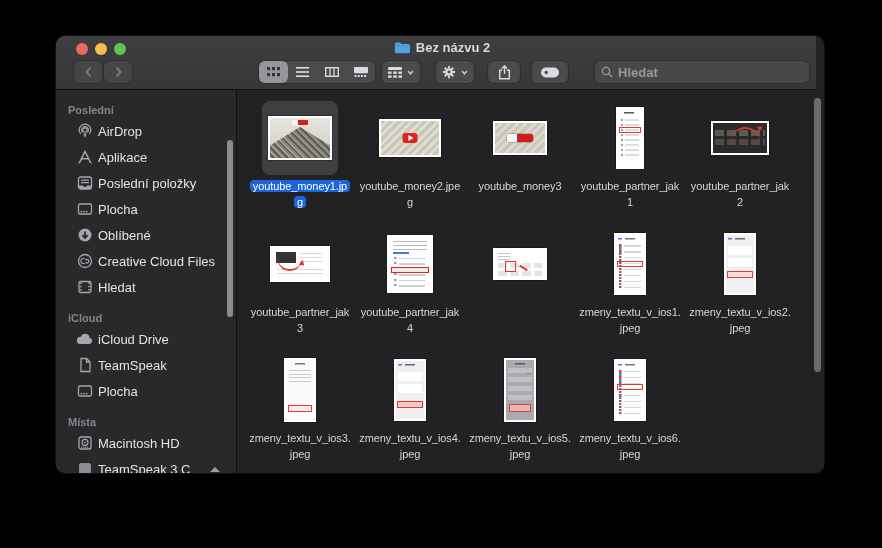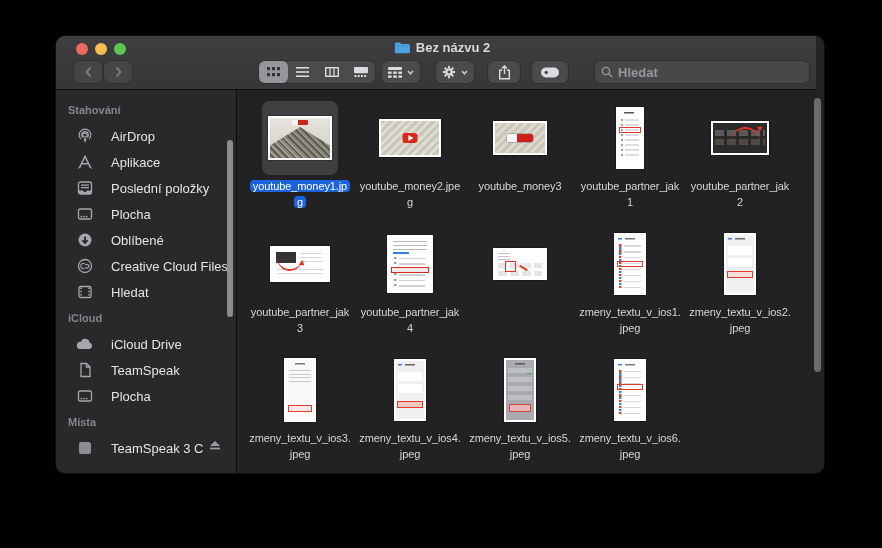--- a/index.html
+++ b/index.html
@@ -26,21 +26,21 @@
   .seg .s.sel{background:#95959a;}
   .chev{margin-left:5px;}
   .search{position:absolute;left:527px;right:7px;top:0;height:22px;background:#48484a;border-radius:6px;
     display:flex;align-items:center;padding:0 6px;box-shadow:0 0 0 .5px rgba(0,0,0,.35);}
   .search .ph{color:#98989d;font-size:13px;margin-left:5px;font-weight:bold;}
   
   .sidebar{position:absolute;left:0;top:54px;bottom:0;width:181px;background:#29292b;border-right:1px solid #0d0d0e;
     padding-top:12px;box-sizing:border-box;overflow:hidden;}
   .shead{height:16px;line-height:16px;padding-left:12px;color:#85858b;font-size:11px;font-weight:700;}
   .sgap{height:10px;}
-  .side-item{height:26px;display:flex;align-items:flex-end;padding-left:20px;color:#e4e4e6;font-size:13px;gap:18px;position:relative;}
+  .side-item{height:26px;display:flex;align-items:center;padding-left:20px;color:#e4e4e6;font-size:13px;gap:5px;position:relative;}
   .sicon{width:17px;height:17px;display:flex;align-items:center;justify-content:center;flex:none;}
   .eject{position:absolute;right:16px;top:8px;}
   .side-scroll{position:absolute;right:3px;top:50px;width:6px;height:177px;border-radius:3px;background:#8c8c90;}
   
   .content{position:absolute;left:182px;top:54px;right:0;bottom:0;background:#222224;overflow:hidden;}
   .grid{position:absolute;left:10px;top:11px;display:grid;grid-template-columns:repeat(5,110px);grid-auto-rows:126px;}
   .tile{width:104px;display:flex;flex-direction:column;align-items:center;}
   .ibox{width:76px;height:74px;border-radius:8px;display:flex;align-items:center;justify-content:center;}
   .tile[data-selected="true"] .ibox{background:#3f3f42;}
   .label{margin-top:3px;max-width:102px;text-align:center;font-size:11px;line-height:16px;color:#d6d6d8;
@@ -303,21 +303,21 @@
               <circle cx="5" cy="5" r="3.6" fill="none" stroke="#98989d" stroke-width="1.4"></circle>
               <line x1="7.8" y1="7.8" x2="11" y2="11" stroke="#98989d" stroke-width="1.4"></line>
             </svg>
           </span>
         <span class="ph">Hledat</span>
       </div>
     </div>
   </div>
 
   <div class="sidebar">
-    <div class="shead">Stahování</div>
+    <div class="shead">Poslední</div>
 
     <div class="side-item">
       <span class="sicon">
         <svg width="16" height="16" viewBox="0 0 16 16">
             <g fill="none" stroke="#a6a6ac" stroke-width="1.2">
               <circle cx="8" cy="7" r="2.2"></circle>
               <path d="M3.9 11.1a5.8 5.8 0 1 1 8.2 0"></path>
               <path d="M5.6 9.4a3.4 3.4 0 1 1 4.8 0"></path>
             </g>
             <path d="M6.3 10.5h3.4L8 15z" fill="#a6a6ac"></path>
@@ -430,20 +430,36 @@
               <circle cx="9.5" cy="10.6" r=".9"></circle>
             </g>
           </svg>
         </span>
       <span>Plocha</span>
     </div>
 
     <div class="sgap"></div>
     <div class="shead">Místa</div>
 
+    <div class="side-item">
+      <span class="sicon">
+        <svg width="16" height="16" viewBox="0 0 16 16">
+            <rect x="2" y="2" width="12" height="12" rx="2" fill="none" stroke="#a6a6ac" stroke-width="1.3"></rect>
+            <circle cx="8" cy="7.4" r="3" fill="none" stroke="#a6a6ac" stroke-width="1.1"></circle>
+            <circle cx="8" cy="7.4" r=".8" fill="#a6a6ac"></circle>
+            <g fill="#a6a6ac">
+              <rect x="4" y="11.6" width="1.3" height="1.1"></rect>
+              <rect x="6" y="11.6" width="1.3" height="1.1"></rect>
+              <rect x="8" y="11.6" width="1.3" height="1.1"></rect>
+              <rect x="10" y="11.6" width="1.3" height="1.1"></rect>
+            </g>
+          </svg>
+        </span>
+      <span>Macintosh HD</span>
+    </div>
     <div class="side-item">
       <span class="sicon">
         <svg width="16" height="16" viewBox="0 0 16 16">
             <rect x="2" y="2" width="12" height="12" rx="2.5" fill="#8d8d93"></rect>
           </svg>
         </span>
       <span>TeamSpeak 3 C</span>
       <span class="eject">
         <svg width="10" height="9" viewBox="0 0 10 9">
             <path d="M5 0 10 5H0z" fill="#9a9aa0"></path>

